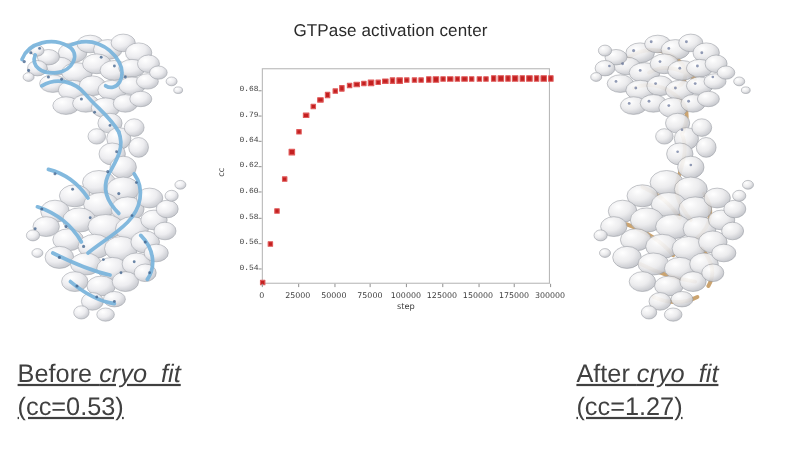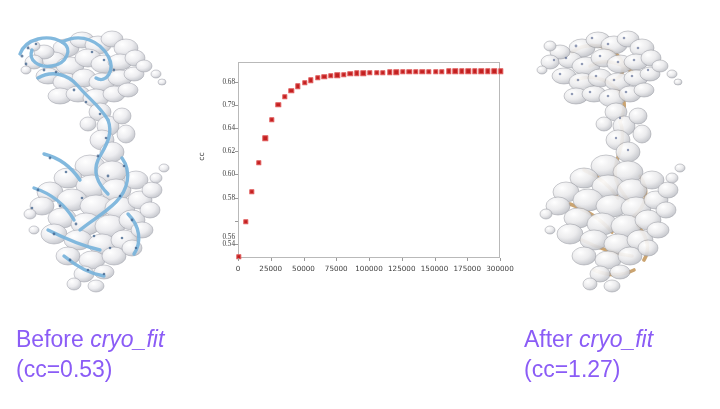--- a/index.html
+++ b/index.html
@@ -67,21 +67,21 @@
     transform: translate(-50%, -50%);
     border-radius: 0.5px;
   }
   .ytick-label {
     position: absolute;
     right: 0;
     transform: translateY(-50%);
     font-size: 7.2px;
     color: #3d3d3d;
     white-space: nowrap;
-    font-family: Liberation Serif, serif;
+    font-family: Liberation Mono, monospace;
   }
   .ytick-mark {
     position: absolute;
     width: 3px;
     height: 1px;
     background: #9a9a9a;
   }
   .xtick-label {
     position: absolute;
     top: 5px;
@@ -139,22 +139,23 @@
     font-size: 7.5px;
     color: #3d3d3d;
     font-family: "DejaVu Sans", sans-serif;
   }
 
   
   .caption {
     position: absolute;
     font-size: 23px;
     line-height: 30px;
-    color: #8b5cf6;
+    color: #404040;
     white-space: nowrap;
+    text-decoration: underline;
   }
   #caption-before { left: 16px;  top: 324px; }
   #caption-after  { left: 524px; top: 324px; }
   .caption em {
     font-style: italic;
   }
   .caption-line2 { display: block; }
 </style>
 </head>
 <body>
@@ -294,24 +295,25 @@
           <circle cx="28" cy="200" r="1.3"></circle>
         <circle cx="106" cy="240" r="1.3"></circle>
           <circle cx="118" cy="230" r="1.3"></circle>
           <circle cx="78" cy="190" r="1.3"></circle>
       </g>
     </g>
   </svg>
 </div>
 
 <div id="chart-figure">
+  <div id="chart-title">GTPase activation center</div>
   <div id="ylabel">cc</div>
   <div id="ytick-labels-wrap">
       <div class="ytick-label" style="top: 182.083px; padding-left: 23px;">0.54</div>
-      <div class="ytick-label" style="top: 158.888px; margin-top: 16px;">0.56</div>
+      <div class="ytick-label" style="top: 158.888px;">0.56</div>
       <div class="ytick-label" style="top: 135.692px;">0.58</div>
       <div class="ytick-label" style="top: 112.497px;">0.60</div>
       <div class="ytick-label" style="top: 89.3018px;">0.62</div>
       <div class="ytick-label" style="top: 66.1065px;">0.64</div>
       <div class="ytick-label" style="top: 42.9112px;">0.79</div>
       <div class="ytick-label" style="top: 19.716px;">0.68</div>
     </div>
   <div id="ytick-marks-wrap">
       <div class="ytick-mark" style="top: 182.083px;"></div>
       <div class="ytick-mark" style="top: 158.888px;"></div>
@@ -380,20 +382,21 @@
       <div class="xtick-label" style="left: 0px;">0</div>
       <div class="xtick-label" style="left: 32.75px;">25000</div>
       <div class="xtick-label" style="left: 65.5px;">50000</div>
       <div class="xtick-label" style="left: 98.25px;">75000</div>
       <div class="xtick-label" style="left: 131px;">100000</div>
       <div class="xtick-label" style="left: 163.75px;">125000</div>
       <div class="xtick-label" style="left: 196.5px;">150000</div>
       <div class="xtick-label" style="left: 229.25px;">175000</div>
       <div class="xtick-label" style="left: 262px;">300000</div>
     </div>
+  <div id="xlabel">step</div>
 </div>
 
 <div class="structure-panel" id="structure-after">
   <svg class="structure-svg" viewBox="0 0 196 306">
     <defs>
       <radialGradient id="blobGradR" cx="35%" cy="30%" r="75%">
         <stop offset="0%" stop-color="#ffffff"></stop>
         <stop offset="55%" stop-color="#eaeaec"></stop>
         <stop offset="100%" stop-color="#bfc1c7"></stop>
       </radialGradient>

